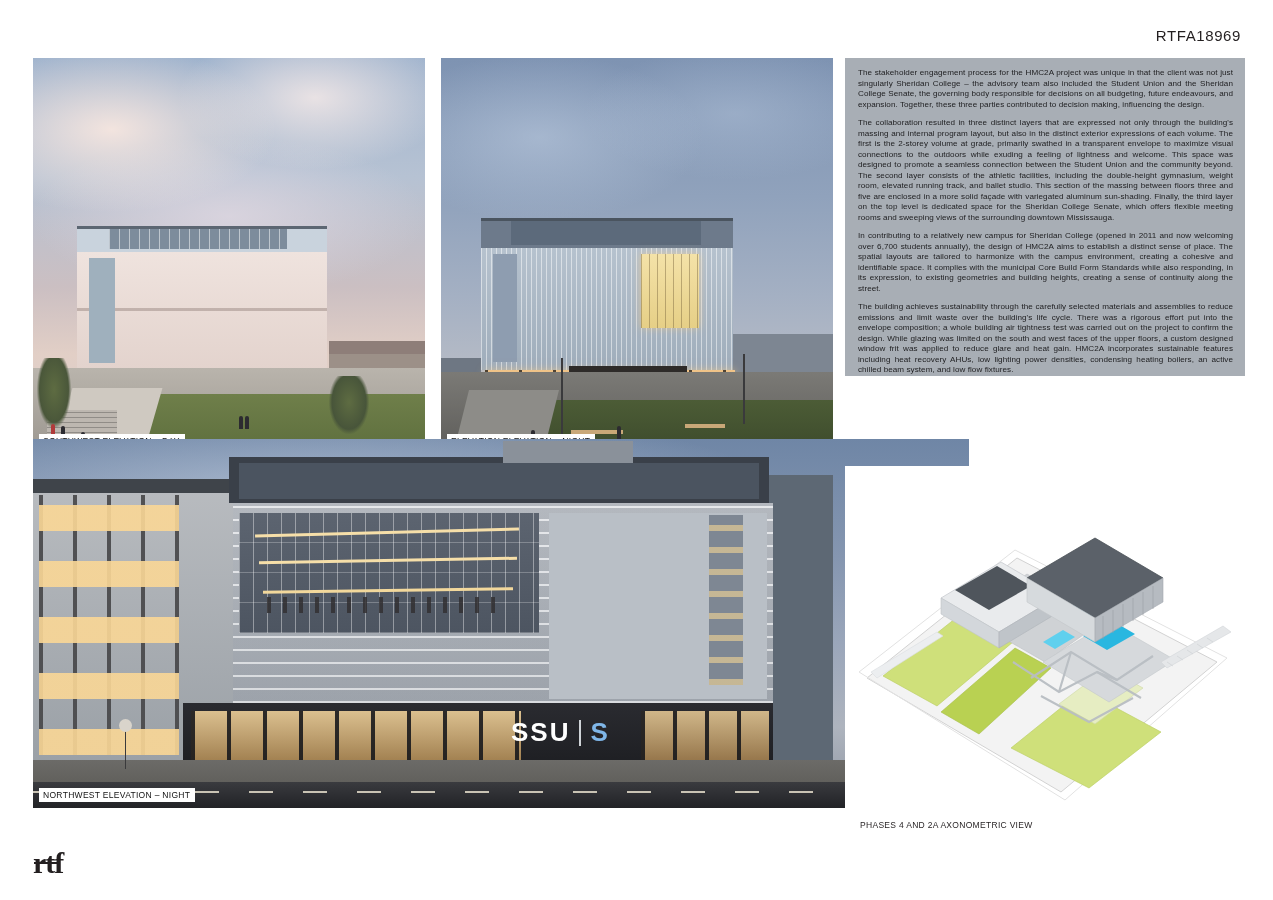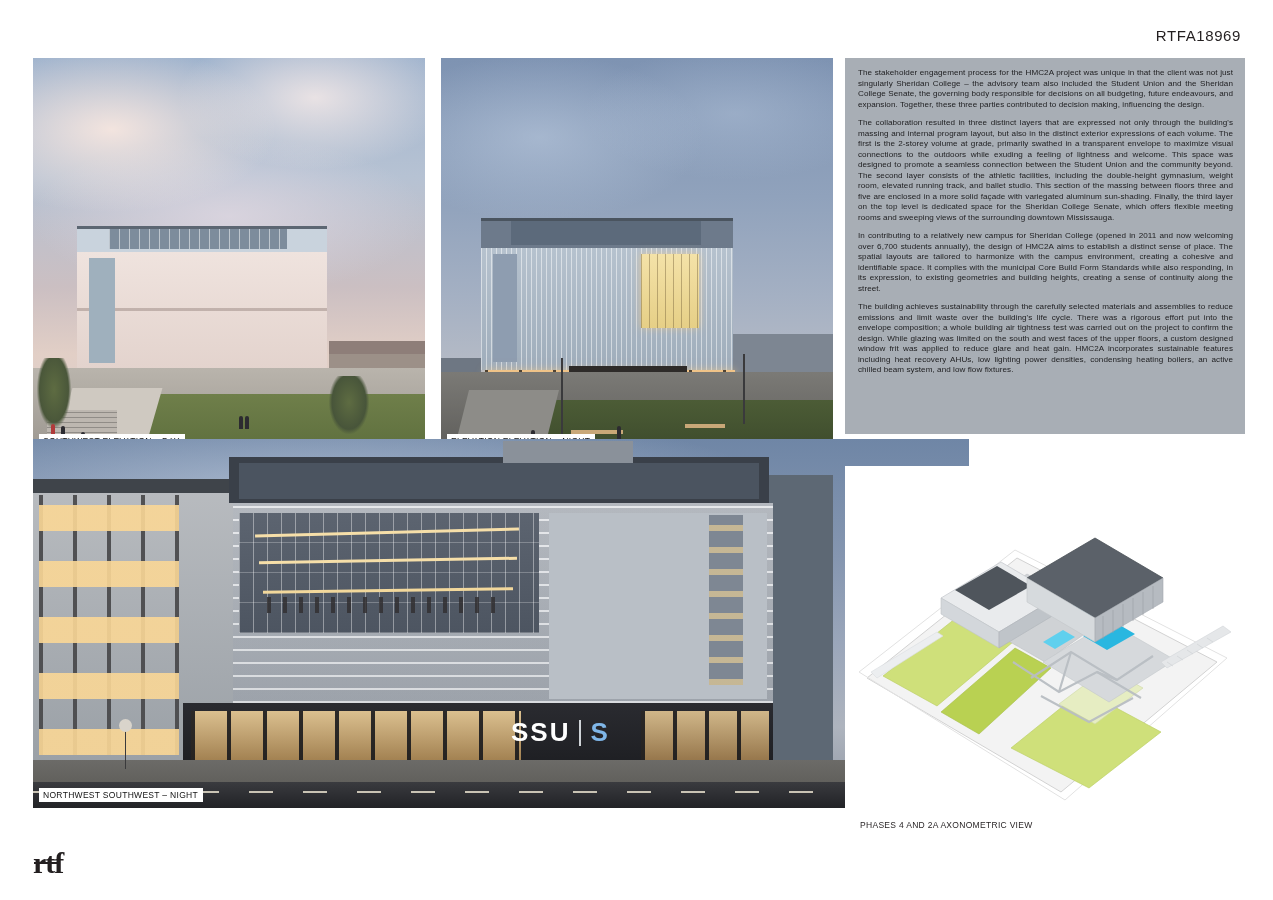--- a/index.html
+++ b/index.html
@@ -100,21 +100,21 @@
     position: absolute;
     width: 4px; height: 13px;
     background: #2c2b30;
     border-radius: 2px 2px 0 0;
   }
 
   
   #text-block {
     position: absolute;
     left: 845px; top: 58px;
-    width: 400px; height: 376px;
+    width: 400px; height: 318px;
     background: #a8aeb5;
     padding: 10px 12px 8px 13px;
   }
   #text-block p {
     margin: 0 0 8px 0;
     font-size: 8.1px;
     line-height: 10.5px;
     text-align: justify;
     color: #1d1d1f;
     letter-spacing: 0.06px;
@@ -318,21 +318,21 @@
   <div class="blk" style="left:544px; top:330px; width:5px; height:11px; background:#f0d8a8; border-radius:3px;"></div>
   <div class="blk" style="left:568px; top:330px; width:5px; height:11px; background:#f0d8a8; border-radius:3px;"></div>
 
   <div class="ground" style="height:48px; background:linear-gradient(#6c6b68,#55544f);"></div>
   <div class="ground road" style="height:26px;"></div>
   <div class="blk" style="left:0; top:352px; width:800px; height:2px; background:repeating-linear-gradient(90deg, #c9c3b4 0 24px, rgba(0,0,0,0) 24px 54px);"></div>
 
   <div class="blk" style="left:92px; top:284px; width:1px; height:46px; background:#3a3a3c;"></div>
   <div class="blk" style="left:86px; top:280px; width:13px; height:13px; border-radius:50%; background:#d9d4cb;"></div>
 
-  <div class="caption">NORTHWEST SOUTHWEST – NIGHT</div>
+  <div class="caption">NORTHWEST ELEVATION – NIGHT</div>
 </div>
 
 <div class="panel" id="panel-axo">
   <svg class="axo-wrap" viewBox="0 0 400 369">
     <rect x="0" y="0" width="400" height="369" fill="#ffffff"></rect>
 
     <polygon points="22,212 172,92 372,196 216,326" fill="#f3f3f3" stroke="#d2d2d2" stroke-width="1"></polygon>
 
     <polygon points="14,206 170,84 382,192 220,334" fill="none" stroke="#e2e2e2" stroke-width="1"></polygon>
 

